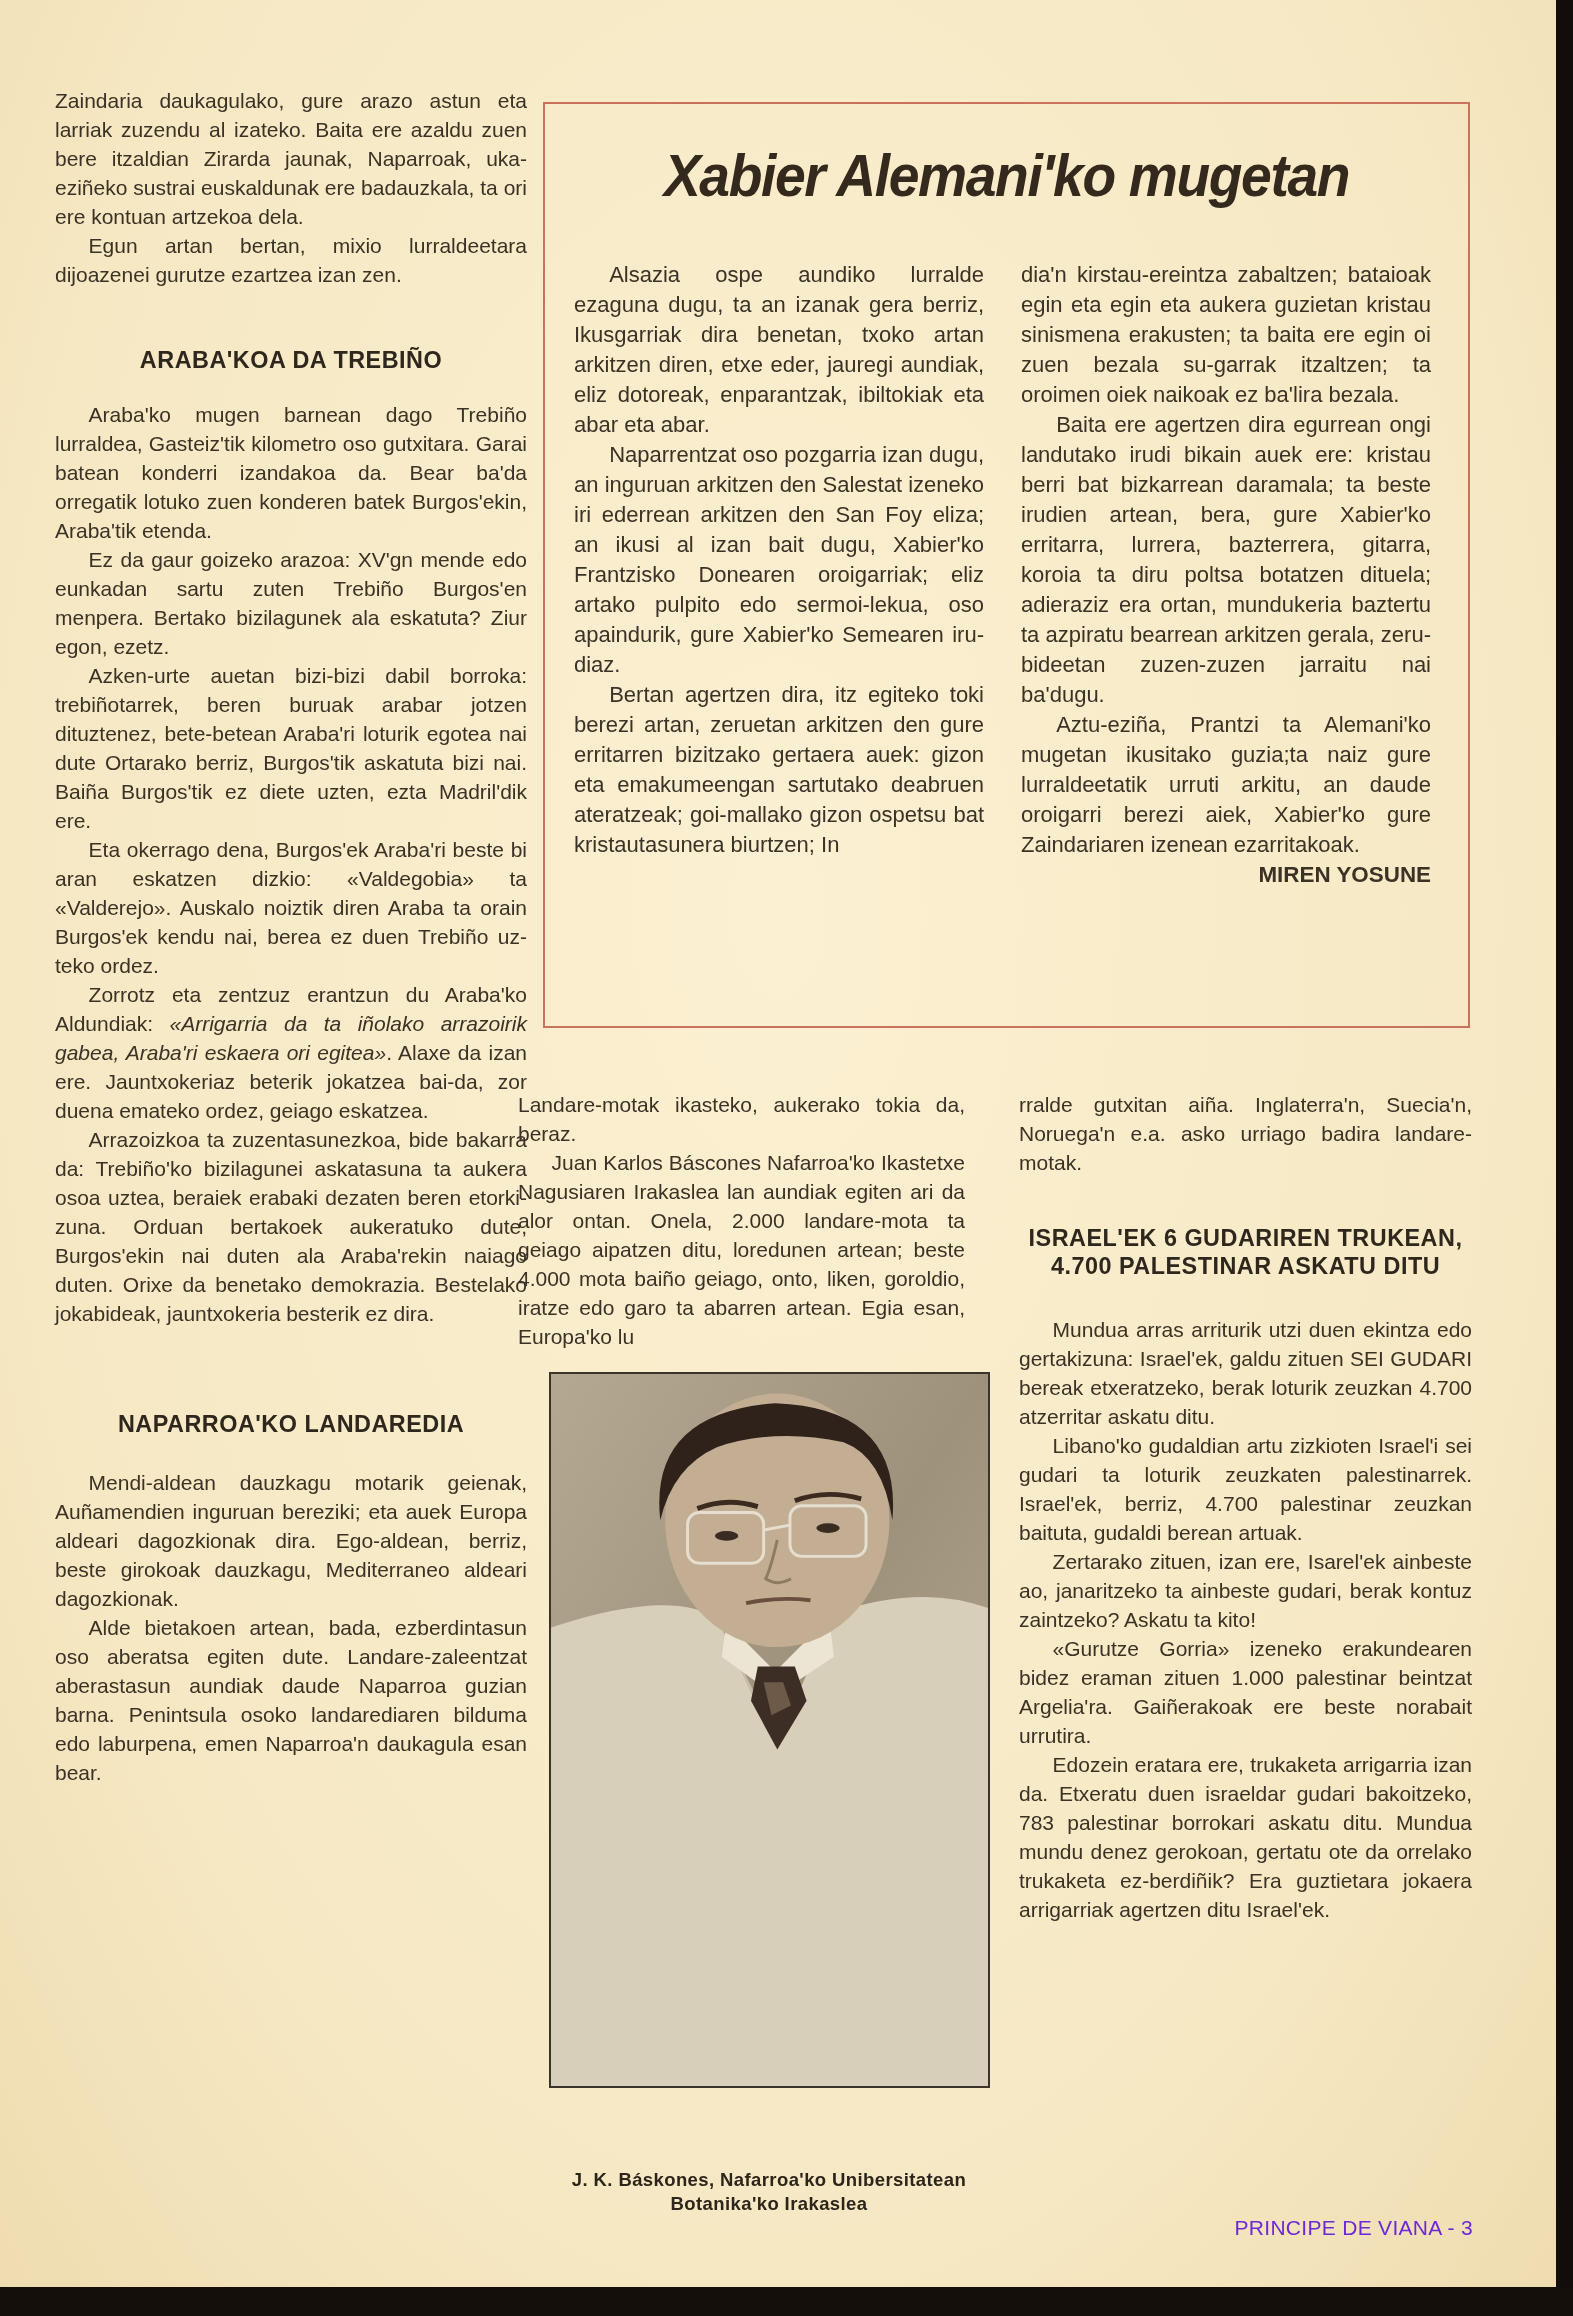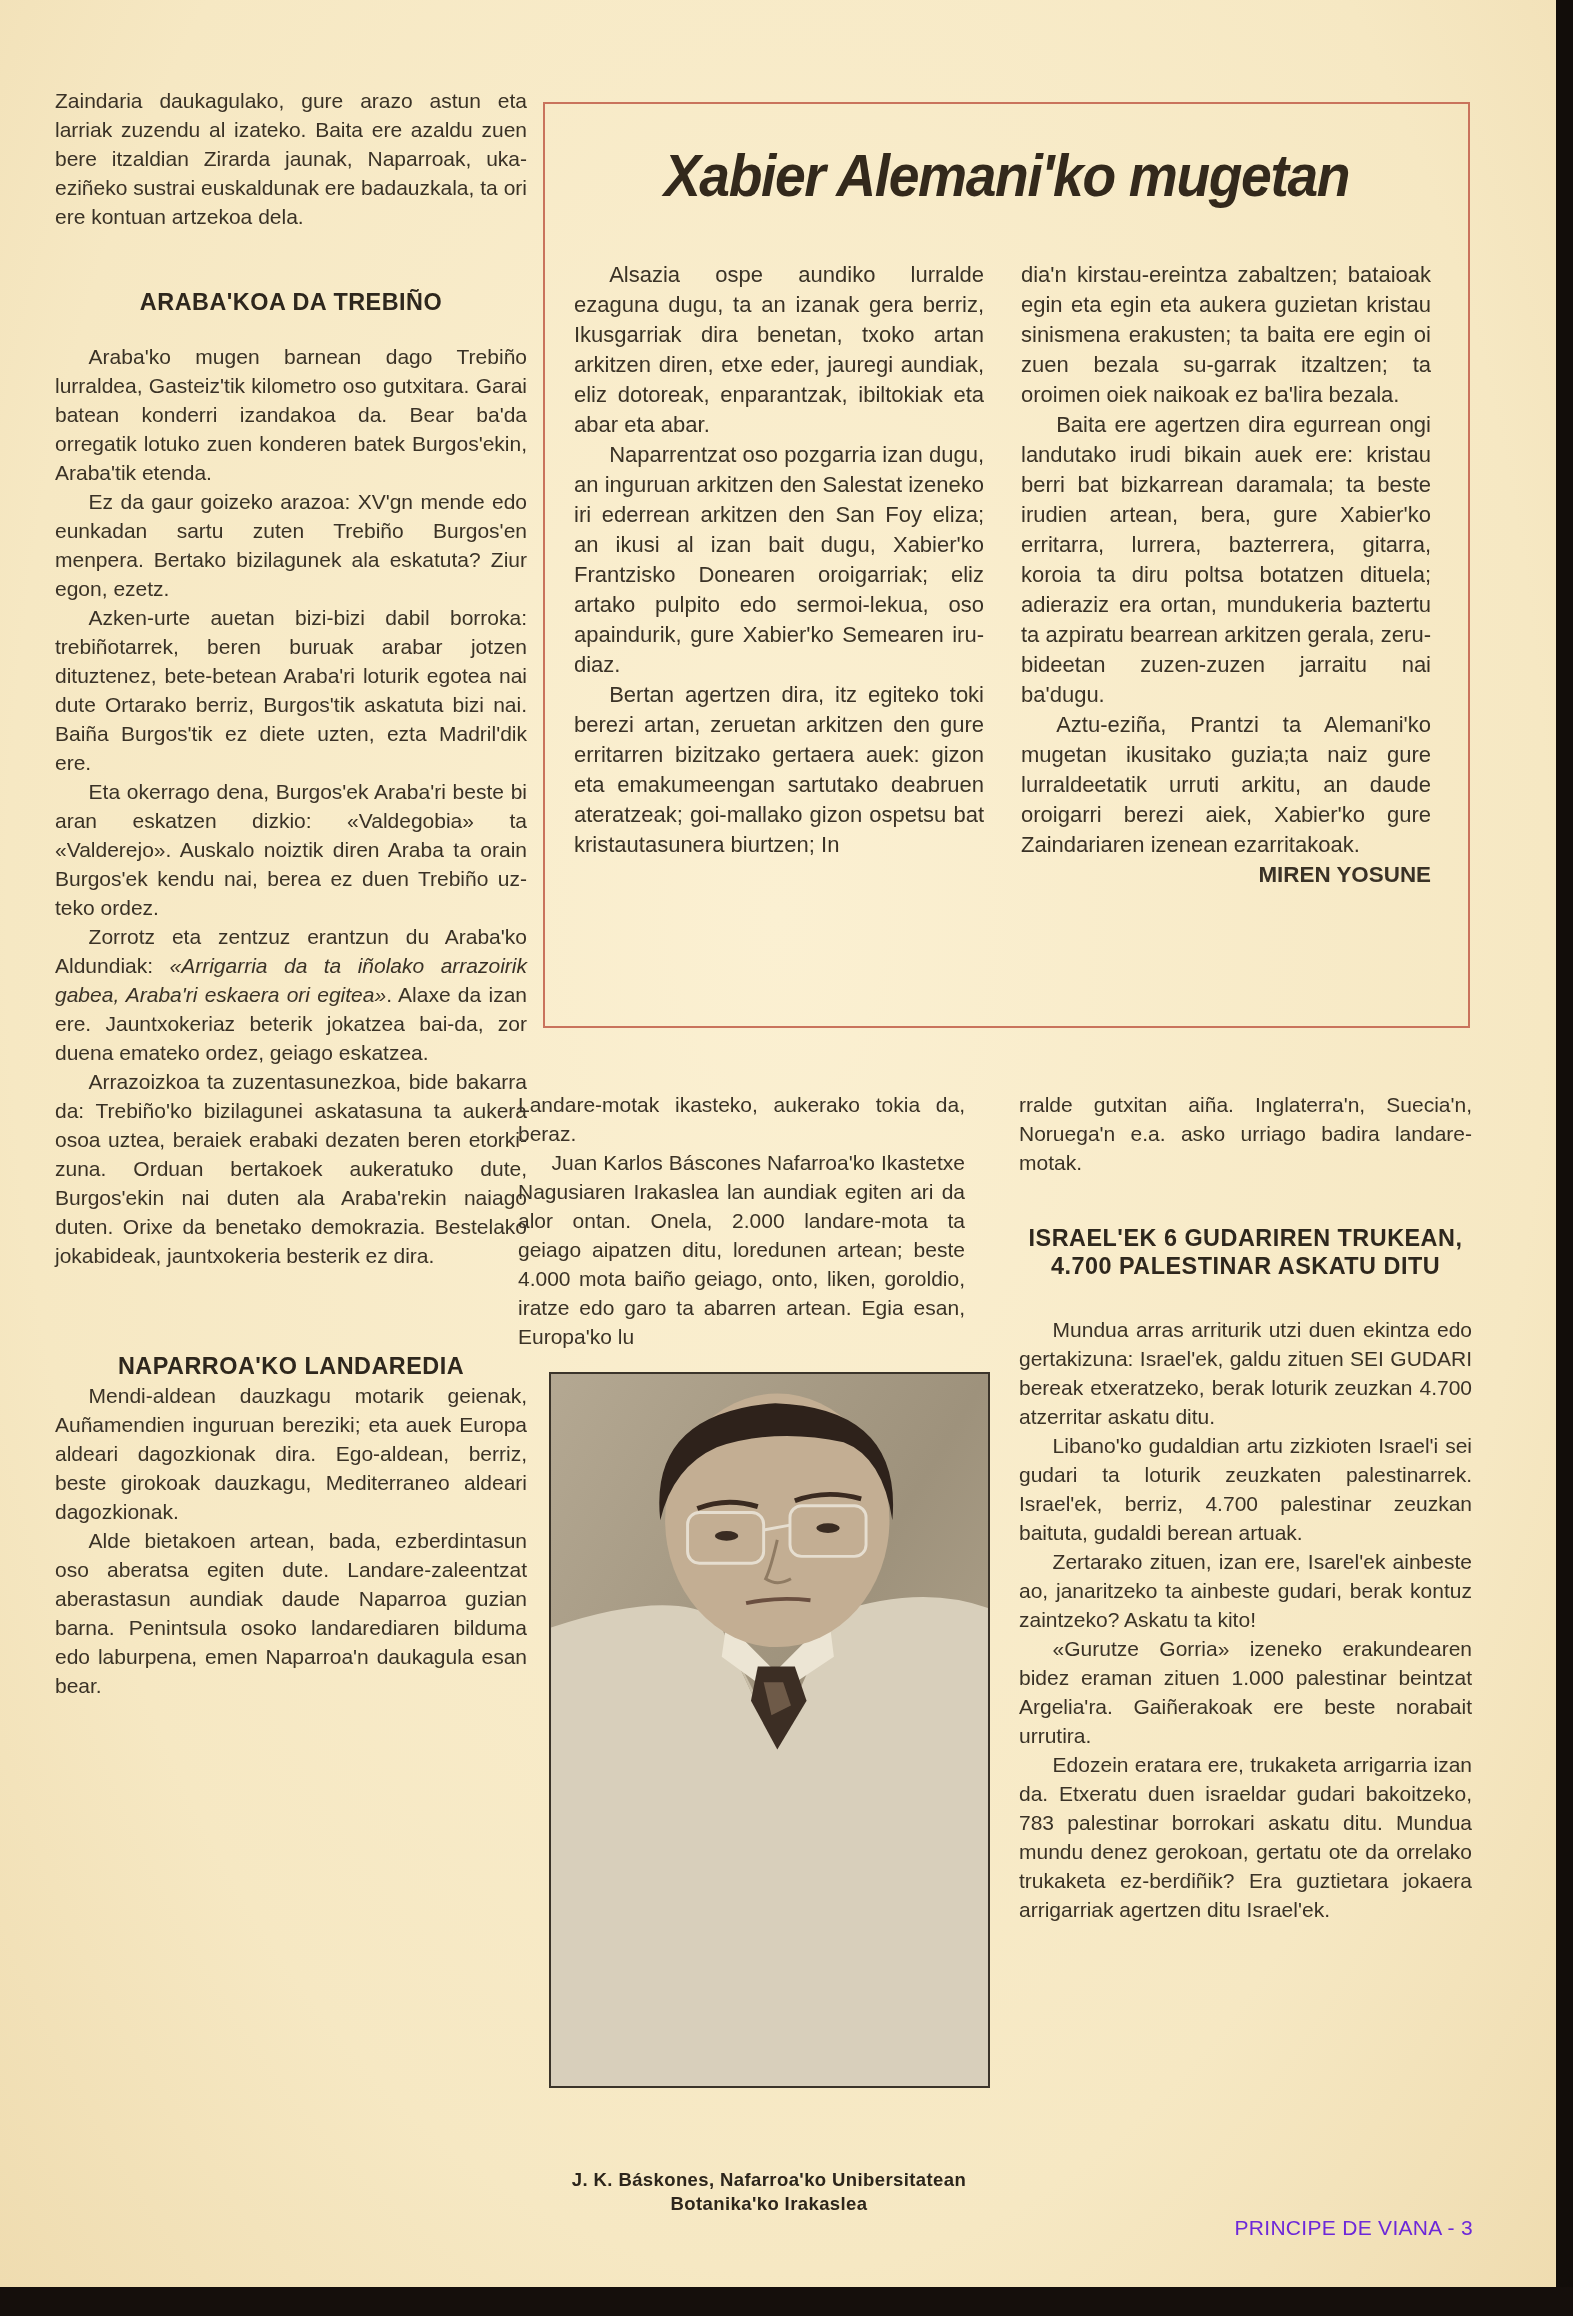--- a/index.html
+++ b/index.html
@@ -21,21 +21,21 @@
   .col p.noindent { text-indent: 0; }
   .em { font-style: italic; }
 
   .heading {
     font-weight: bold; font-size: 23.4px; letter-spacing: 0.5px; text-align: center;
     color: #2e271d; margin: 0; text-indent: 0;
   }
 
   #left-col { left: 55px; top: 86px; width: 472px; }
   #left-col .h1 { margin-top: 57px; margin-bottom: 25px; }
-  #left-col .h2 { margin-top: 82px; }
+  #left-col .h2 { margin-top: 82px; margin-bottom: 29px; }
 
   .box {
     position: absolute; left: 543px; top: 102px; width: 927px; height: 926px;
     border: 2px solid #c9735c; box-sizing: border-box;
   }
   .box-title {
     position: absolute; left: 0; right: 0; top: 37px; text-align: center;
     font-family: "Liberation Sans", sans-serif; font-weight: bold; font-style: italic;
     font-size: 60px; letter-spacing: -1.5px; color: #33291c;
     transform: scaleX(0.92);
@@ -66,20 +66,21 @@
 </style>
 </head>
 <body>
 
 <div class="page"></div>
 <div class="binding-right"></div>
 <div class="binding-bottom"></div>
 
 <div class="col" id="left-col">
   <p class="noindent">Zaindaria daukagulako, gure arazo astun eta larriak zuzendu al izateko. Baita ere azaldu zuen bere itzaldian Zirarda jaunak, Naparroak, uka-eziñeko sustrai euskaldu­nak ere badauzkala, ta ori ere kontuan ar­tzekoa dela.</p>
+  <p>Egun artan bertan, mixio lurraldeetara dijoazenei gurutze ezartzea izan zen.</p>
 
   <h2 class="heading h1">ARABA'KOA DA TREBIÑO</h2>
   <p>Araba'ko mugen barnean dago Tre­biño lurraldea, Gasteiz'tik kilometro oso gutxitara. Garai batean konderri izandakoa da. Bear ba'da orregatik lotuko zuen konderen batek Bur­gos'ekin, Araba'tik etenda.</p>
   <p>Ez da gaur goizeko arazoa: XV'gn mende edo eunkadan sartu zuten Tre­biño Burgos'en menpera. Bertako bi­zilagunek ala eskatuta? Ziur egon, ezetz.</p>
   <p>Azken-urte auetan bizi-bizi dabil bo­rroka: trebiñotarrek, beren buruak ara­bar jotzen dituztenez, bete-betean Araba'ri loturik egotea nai dute Orta­rako berriz, Burgos'tik askatuta bizi nai. Baiña Burgos'tik ez diete uzten, ezta Madril'dik ere.</p>
   <p>Eta okerrago dena, Burgos'ek Ara­ba'ri beste bi aran eskatzen dizkio: «Valdegobia» ta «Valderejo». Auskalo noiztik diren Araba ta orain Burgos'ek kendu nai, berea ez duen Trebiño uz­teko ordez.</p>
   <p><span>Zorrotz eta zentzuz erantzun du Ara­ba'ko Aldundiak: </span><span class="em">«Arrigarria da ta iño­lako arrazoirik gabea, Araba'ri eskaera ori egitea»</span><span>. Alaxe da izan ere. Jauntxo­keriaz beterik jokatzea bai-da, zor duena emateko ordez, geiago eska­tzea.</span></p>
   <p>Arrazoizkoa ta zuzentasunezkoa, bide bakarra da: Trebiño'ko bizilagunei askatasuna ta aukera osoa uztea, be­raiek erabaki dezaten beren etorki­zuna. Orduan bertakoek aukeratuko dute, Burgos'ekin nai duten ala Ara­ba'rekin naiago duten. Orixe da bene­tako demokrazia. Bestelako jokabi­deak, jauntxokeria besterik ez dira.</p>
 
   <h2 class="heading h2">NAPARROA'KO LANDAREDIA</h2>

